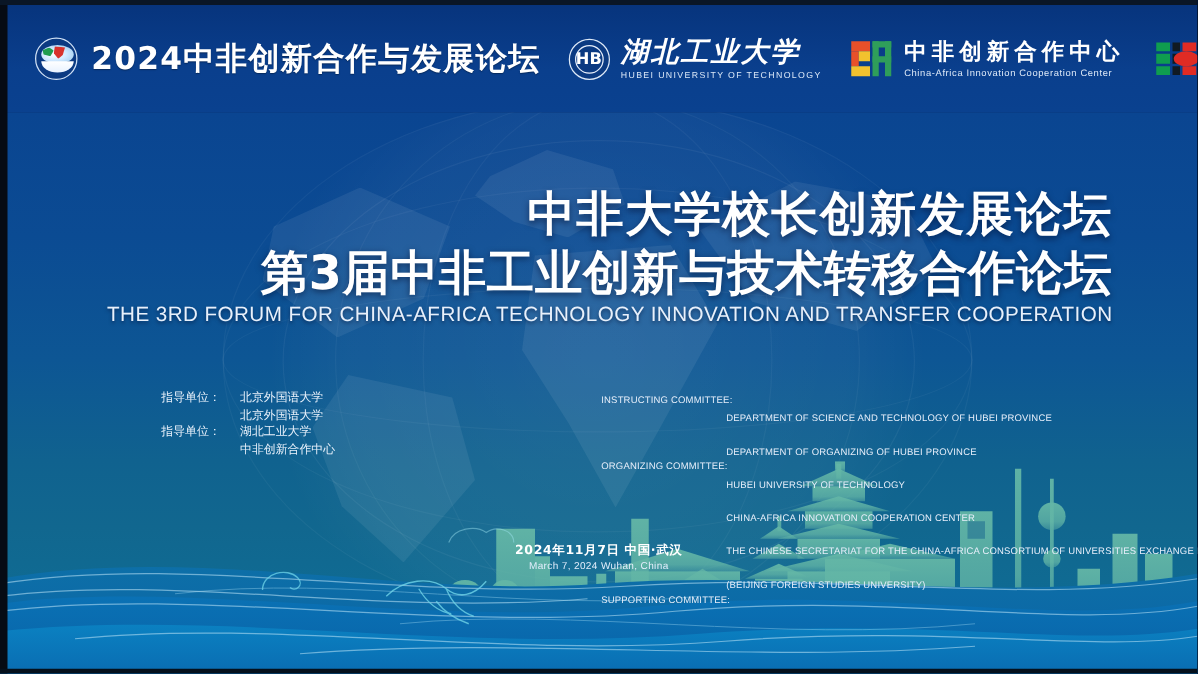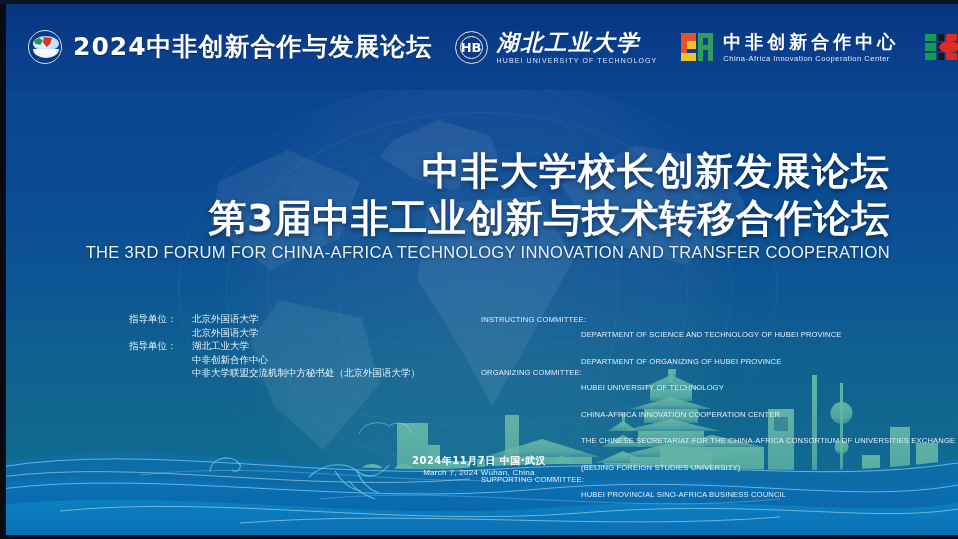--- a/index.html
+++ b/index.html
@@ -174,21 +174,21 @@
   .cn-val{
     color:#eaf2fc; font-size:9.5px; white-space:nowrap;
     font-family:"DejaVu Sans","Liberation Sans",sans-serif;
   }
   .en-col{ position:absolute; left:481px; top:2px; }
   .en-row{ display:flex; line-height:11.6px; }
   .en-label{ width:100px; color:#e6eefa; font-size:7.6px; white-space:nowrap; flex:none; letter-spacing:.15px;}
   .en-val{ color:#e6eefa; font-size:7.6px; white-space:nowrap; letter-spacing:.15px;margin-top:15px;}
 
   
-  .datewrap{ position:absolute; left:0; top:434px; width:958px; text-align:center; z-index:25;margin-top:20px;}
+  .datewrap{ position:absolute; left:0; top:434px; width:958px; text-align:center; z-index:25;}
   .date-cn{ color:#ffffff; font-size:10px; font-weight:bold; letter-spacing:.5px;
             font-family:"DejaVu Sans","Liberation Sans",sans-serif; line-height:13px;}
   .date-en{ color:#e3eefc; font-size:8px; letter-spacing:.3px; line-height:11px;}
 
   
   .skyline{ position:absolute; left:0; bottom:0; width:958px; height:170px; z-index:10; }
   .waves{ position:absolute; left:0; bottom:0; width:958px; height:120px; z-index:14;}
 </style>
 </head>
 <body>
@@ -423,24 +423,20 @@
         <span class="cn-val">北京外国语大学</span>
       </div>
       <div class="cn-row">
         <span class="cn-label">指导单位：</span>
         <span class="cn-val">湖北工业大学</span>
       </div>
       <div class="cn-row">
         <span class="cn-label"></span>
         <span class="cn-val">中非创新合作中心</span>
       </div>
-      <div class="cn-row">
-        <span class="cn-label"></span>
-        <span class="cn-val">中非大学联盟交流机制中方秘书处（北京外国语大学）</span>
-      </div>
     </div>
 
     <div class="en-col">
       <div class="en-row">
         <span class="en-label">INSTRUCTING COMMITTEE:</span>
         <span class="en-val">DEPARTMENT OF SCIENCE AND TECHNOLOGY OF HUBEI PROVINCE</span>
       </div>
       <div class="en-row">
         <span class="en-label"></span>
         <span class="en-val">DEPARTMENT OF ORGANIZING OF HUBEI PROVINCE</span>
@@ -456,21 +452,20 @@
       <div class="en-row">
         <span class="en-label"></span>
         <span class="en-val">THE CHINESE SECRETARIAT FOR THE CHINA-AFRICA CONSORTIUM OF UNIVERSITIES EXCHANGE MECHANISM</span>
       </div>
       <div class="en-row">
         <span class="en-label"></span>
         <span class="en-val">(BEIJING FOREIGN STUDIES UNIVERSITY)</span>
       </div>
       <div class="en-row">
         <span class="en-label">SUPPORTING COMMITTEE:</span>
-        <span class="en-val">HUBEI PROVINCIAL SINO-AFRICA BUSINESS COUNCIL</span>
       </div>
     </div>
   </div>
 
   <div class="datewrap">
     <div class="date-cn">2024年11月7日   中国·武汉</div>
     <div class="date-en">March 7, 2024  Wuhan, China</div>
   </div>
 
   <div class="header-band">

